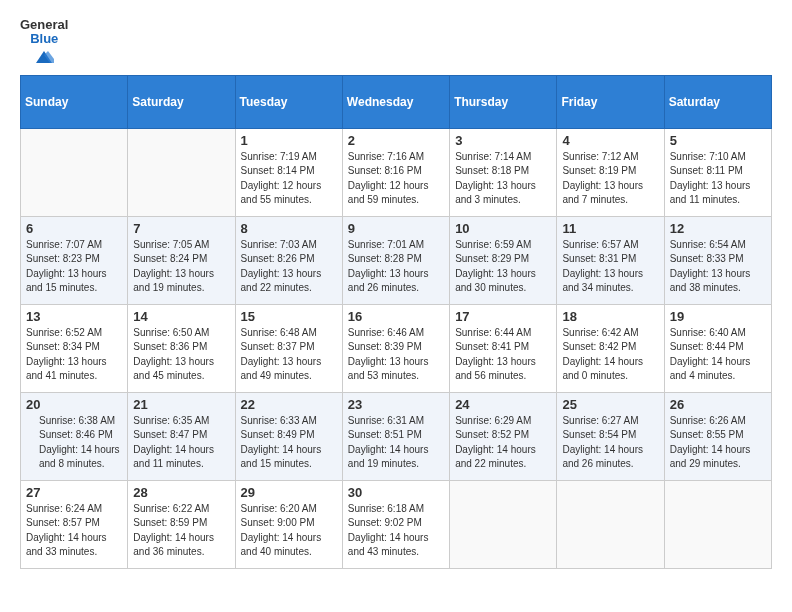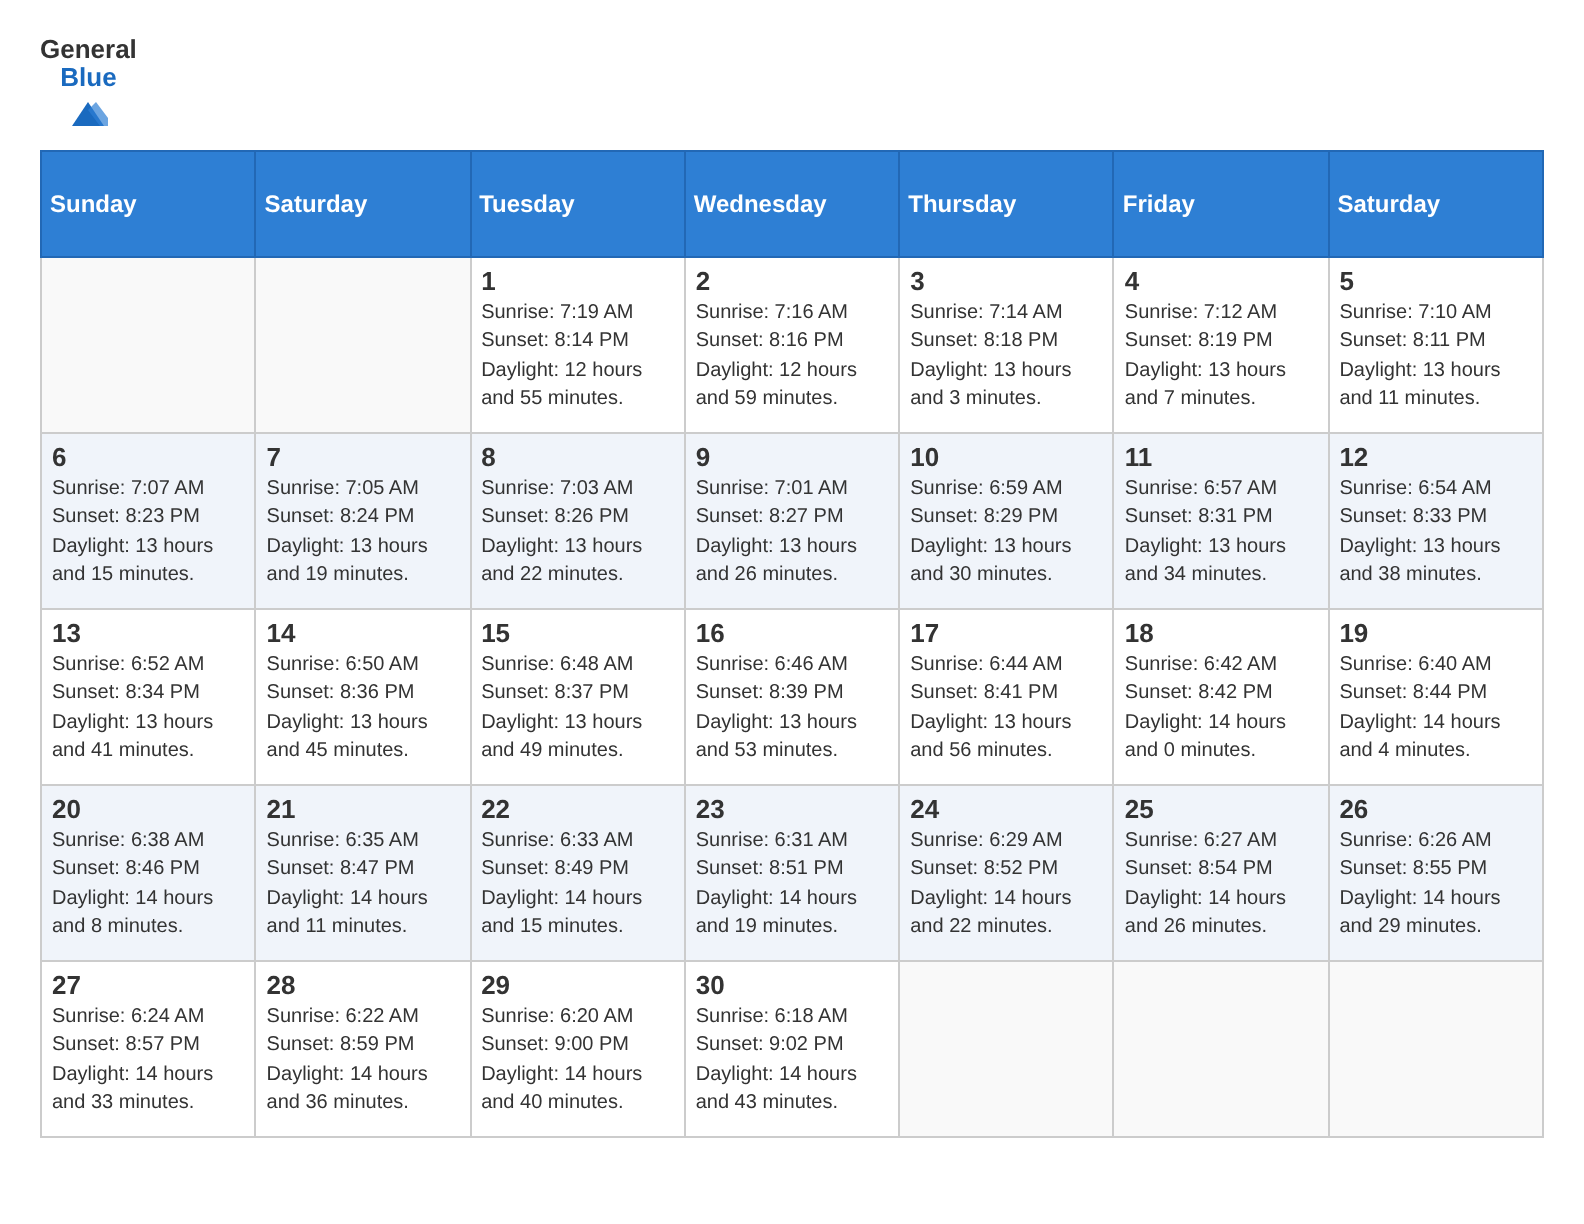--- a/index.html
+++ b/index.html
@@ -180,21 +180,21 @@
           <td>
             <span class="day-number">8</span>
             <div class="day-info" style="white-space: pre-line;">Sunrise: 7:03 AM
 Sunset: 8:26 PM
 Daylight: 13 hours
 and 22 minutes.</div>
           </td>
           <td>
             <span class="day-number">9</span>
             <div class="day-info" style="white-space: pre-line;">Sunrise: 7:01 AM
-Sunset: 8:27 PM
+Sunset: 8:28 PM
 Daylight: 13 hours
 and 26 minutes.</div>
           </td>
           <td>
             <span class="day-number">10</span>
             <div class="day-info" style="white-space: pre-line;">Sunrise: 6:59 AM
 Sunset: 8:29 PM
 Daylight: 13 hours
 and 30 minutes.</div>
           </td>
@@ -260,21 +260,21 @@
             <span class="day-number">19</span>
             <div class="day-info" style="white-space: pre-line;">Sunrise: 6:40 AM
 Sunset: 8:44 PM
 Daylight: 14 hours
 and 4 minutes.</div>
           </td>
         </tr>
         <tr class="row-alt">
           <td>
             <span class="day-number">20</span>
-            <div class="day-info" style="white-space: pre-line;">Sunrise: 6:38 AM
+            <div class="day-info" style="white-space: pre-line; margin-left: 13px;">Sunrise: 6:38 AM
 Sunset: 8:46 PM
 Daylight: 14 hours
 and 8 minutes.</div>
           </td>
           <td>
             <span class="day-number">21</span>
             <div class="day-info" style="white-space: pre-line;">Sunrise: 6:35 AM
 Sunset: 8:47 PM
 Daylight: 14 hours
 and 11 minutes.</div>

